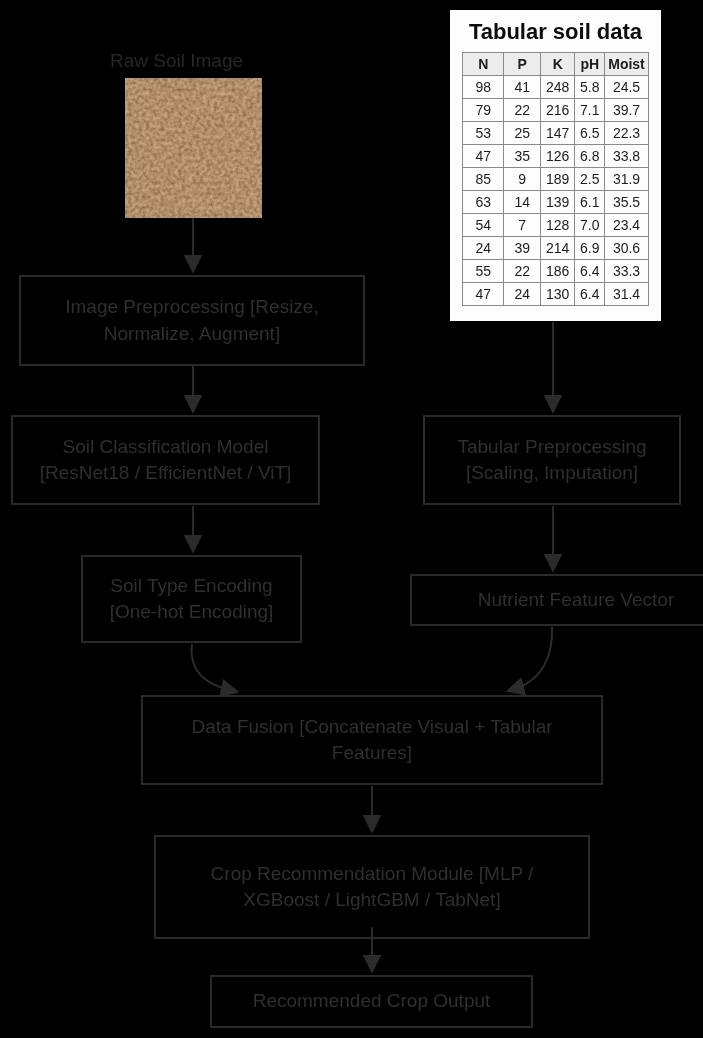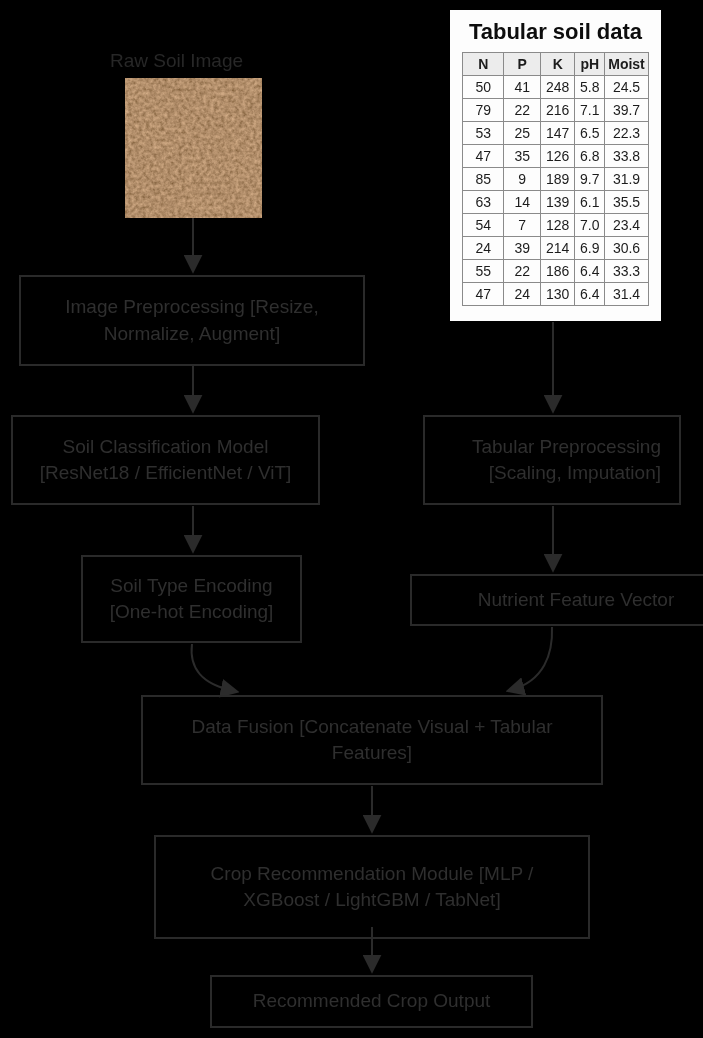--- a/index.html
+++ b/index.html
@@ -23,21 +23,21 @@
     justify-content: center;
     text-align: center;
     font-size: 19px;
     line-height: 1.38;
     padding: 8px 18px;
     z-index: 2;
   }
   #n-img-pre  { left: 19px;  top: 275px; width: 346px; height: 91px; }
   #n-soilcls  { left: 11px;  top: 415px; width: 309px; height: 90px; }
   #n-enc      { left: 81px;  top: 555px; width: 221px; height: 88px; }
-  #n-tab-pre  { left: 423px; top: 415px; width: 258px; height: 90px; text-align: right; }
+  #n-tab-pre  { left: 423px; top: 415px; width: 258px; height: 90px; }
   #n-nutri    { left: 410px; top: 574px; width: 332px; height: 52px; padding: 4px 22px; }
   #n-fusion   { left: 141px; top: 695px; width: 462px; height: 90px; }
   #n-crop     { left: 154px; top: 835px; width: 436px; height: 104px; }
   #n-out      { left: 210px; top: 975px; width: 323px; height: 53px; padding: 20px 10px; }
 
   .img-label {
     position: absolute;
     left: 110px; top: 50px; width: 167px;
     text-align: left;
     color: var(--label-text, #272727);
@@ -129,21 +129,21 @@
         <tr>
             <th>N</th>
             <th>P</th>
             <th>K</th>
             <th>pH</th>
             <th>Moist</th>
           </tr>
       </thead>
       <tbody>
           <tr>
-            <td>50</td>
+            <td>98</td>
             <td>41</td>
             <td>248</td>
             <td>5.8</td>
             <td>24.5</td>
           </tr>
           <tr>
             <td>79</td>
             <td>22</td>
             <td>216</td>
             <td>7.1</td>
@@ -160,21 +160,21 @@
             <td>47</td>
             <td>35</td>
             <td>126</td>
             <td>6.8</td>
             <td>33.8</td>
           </tr>
           <tr>
             <td>85</td>
             <td>9</td>
             <td>189</td>
-            <td>9.7</td>
+            <td>2.5</td>
             <td>31.9</td>
           </tr>
           <tr>
             <td>63</td>
             <td>14</td>
             <td>139</td>
             <td>6.1</td>
             <td>35.5</td>
           </tr>
           <tr>

